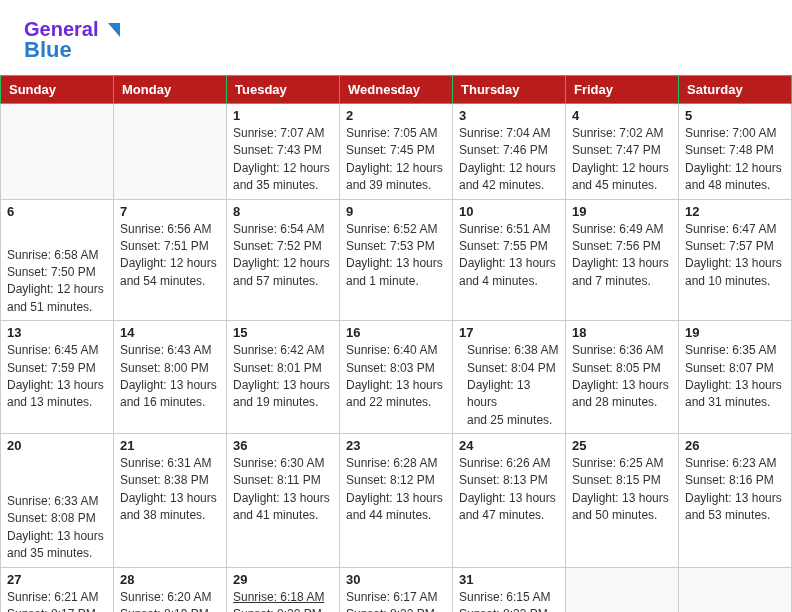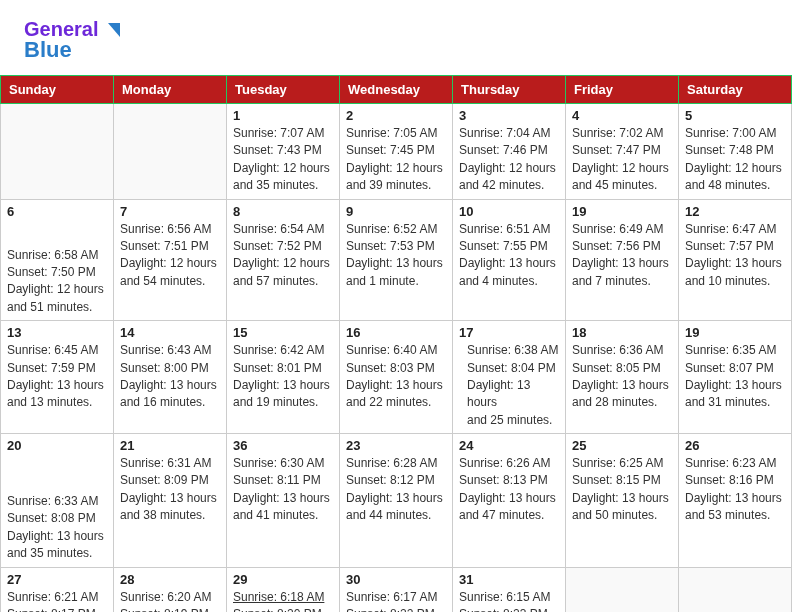--- a/index.html
+++ b/index.html
@@ -254,21 +254,21 @@
         <td>
           <span class="day-num">20</span>
           <div class="day-detail" style="white-space: pre-line; margin-top: 40px;">Sunrise: 6:33 AM
 Sunset: 8:08 PM
 Daylight: 13 hours
 and 35 minutes.</div>
         </td>
         <td>
           <span class="day-num">21</span>
           <div class="day-detail" style="white-space: pre-line;">Sunrise: 6:31 AM
-Sunset: 8:09 PM
+Sunset: 8:38 PM
 Daylight: 13 hours
 and 38 minutes.</div>
         </td>
         <td>
           <span class="day-num">36</span>
           <div class="day-detail" style="white-space: pre-line;">Sunrise: 6:30 AM
 Sunset: 8:11 PM
 Daylight: 13 hours
 and 41 minutes.</div>
         </td>

